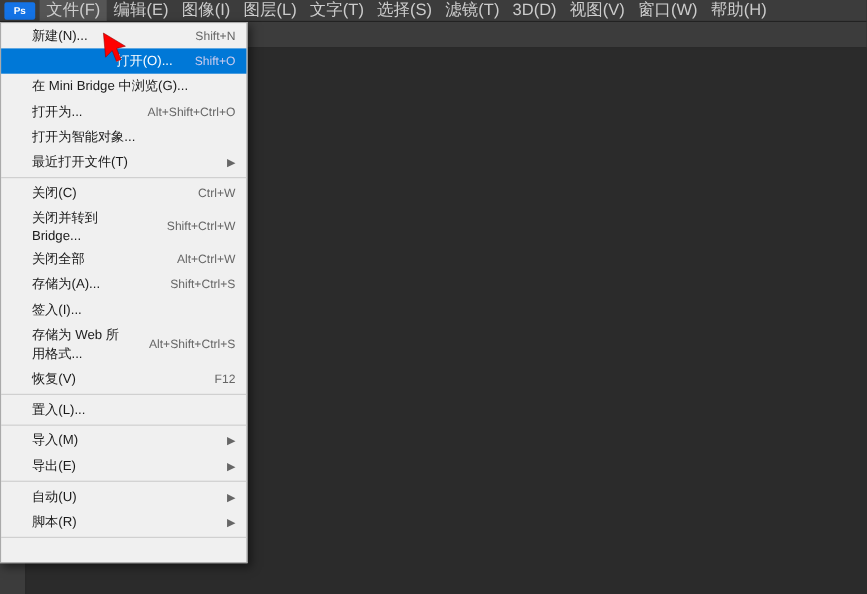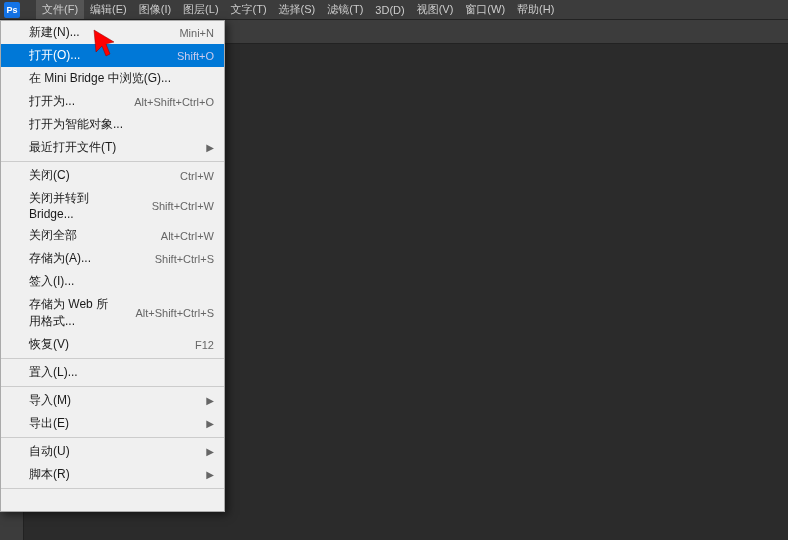--- a/index.html
+++ b/index.html
@@ -19,41 +19,41 @@
       height: 20px;
       background: #3c3c3c;
       display: flex;
       align-items: center;
       padding: 0 4px;
       border-bottom: 1px solid #222;
     }
     .menubar-item {
       color: #ccc;
       padding: 0 6px;
-      font-size: 11px;
+      font-size: 15px;
       cursor: pointer;
       height: 100%;
       display: flex;
       align-items: center;
       white-space: nowrap;
     }
     .menubar-item:hover, .menubar-item.active {
       background: #555;
     }
     .ps-icon {
-      width: 16px;
+      width: 28px;
       height: 16px;
       background: #1473e6;
       color: white;
       font-size: 9px;
       font-weight: bold;
       display: flex;
       align-items: center;
       justify-content: center;
-      margin-right: 16px;
+      margin-right: 4px;
       border-radius: 2px;
     }
 
     
     #toolbar {
       width: 100%;
       height: 24px;
       background: #3c3c3c;
       border-bottom: 1px solid #222;
       display: flex;
@@ -127,20 +127,21 @@
       justify-content: space-between;
       padding: 3px 10px 3px 28px;
       color: #1a1a1a;
       cursor: pointer;
       position: relative;
       min-height: 20px;
     }
     .menu-item.highlighted {
       background: #0078d7;
       color: white;
+      justify-content: flex-end;
     }
     .menu-item .shortcut {
       color: #666;
       font-size: 11px;
       margin-left: 20px;
     }
     .menu-item.highlighted .shortcut {
       color: #cce;
     }
     .menu-item .arrow {
@@ -210,21 +211,21 @@
   <div class="tool-icon">✋</div>
   <div class="tool-icon">⊕</div>
 </div>
 
 <div id="canvas-area"></div>
 
 <div id="dropdown-overlay">
 
   <div class="menu-item">
     <span>新建(N)...</span>
-    <span class="shortcut">Mini+N</span>
+    <span class="shortcut">Shift+N</span>
   </div>
 
   <div class="menu-item highlighted">
     <span>打开(O)...</span>
     <span class="shortcut" style="color:#cce;">Shift+O</span>
   </div>
 
 
   <div class="menu-item">
     <span>在 Mini Bridge 中浏览(G)...</span>

